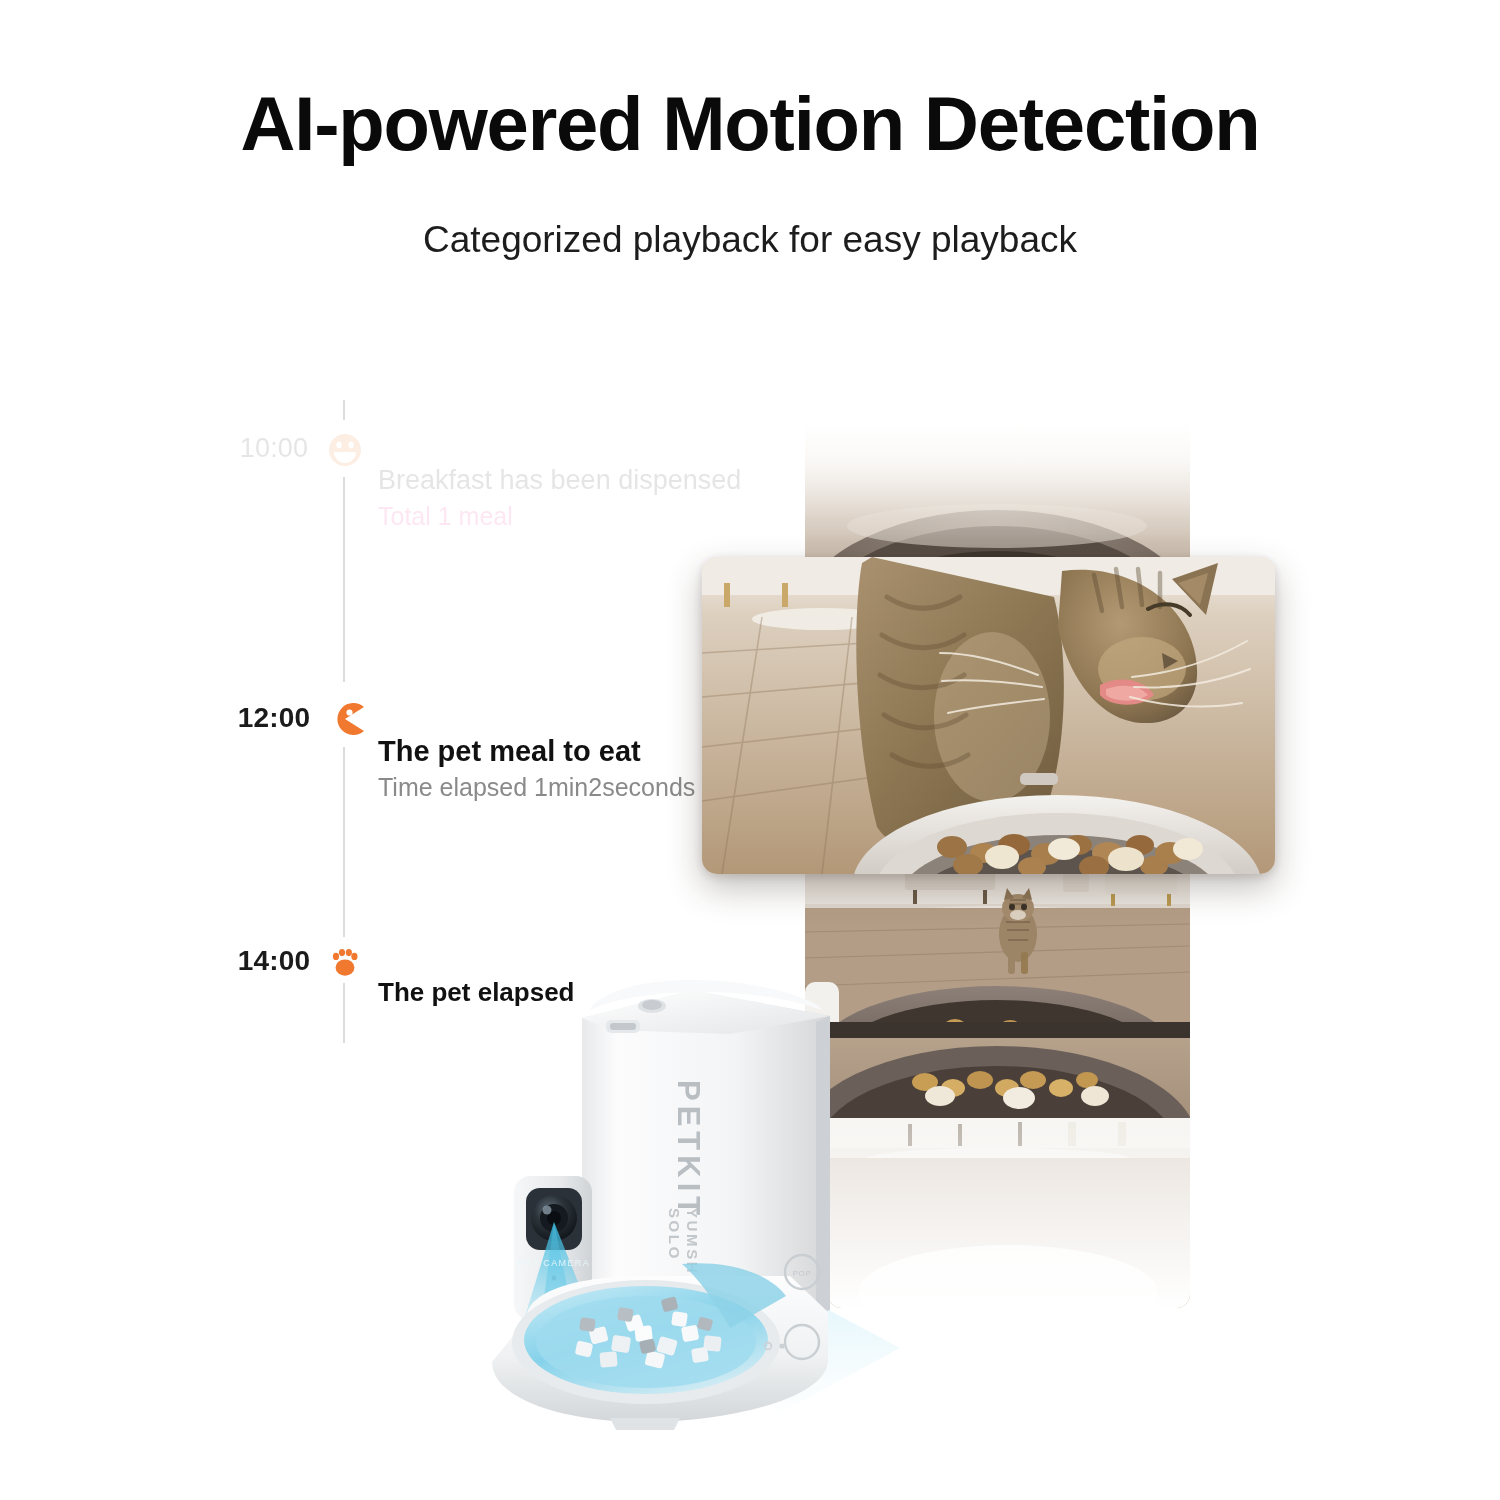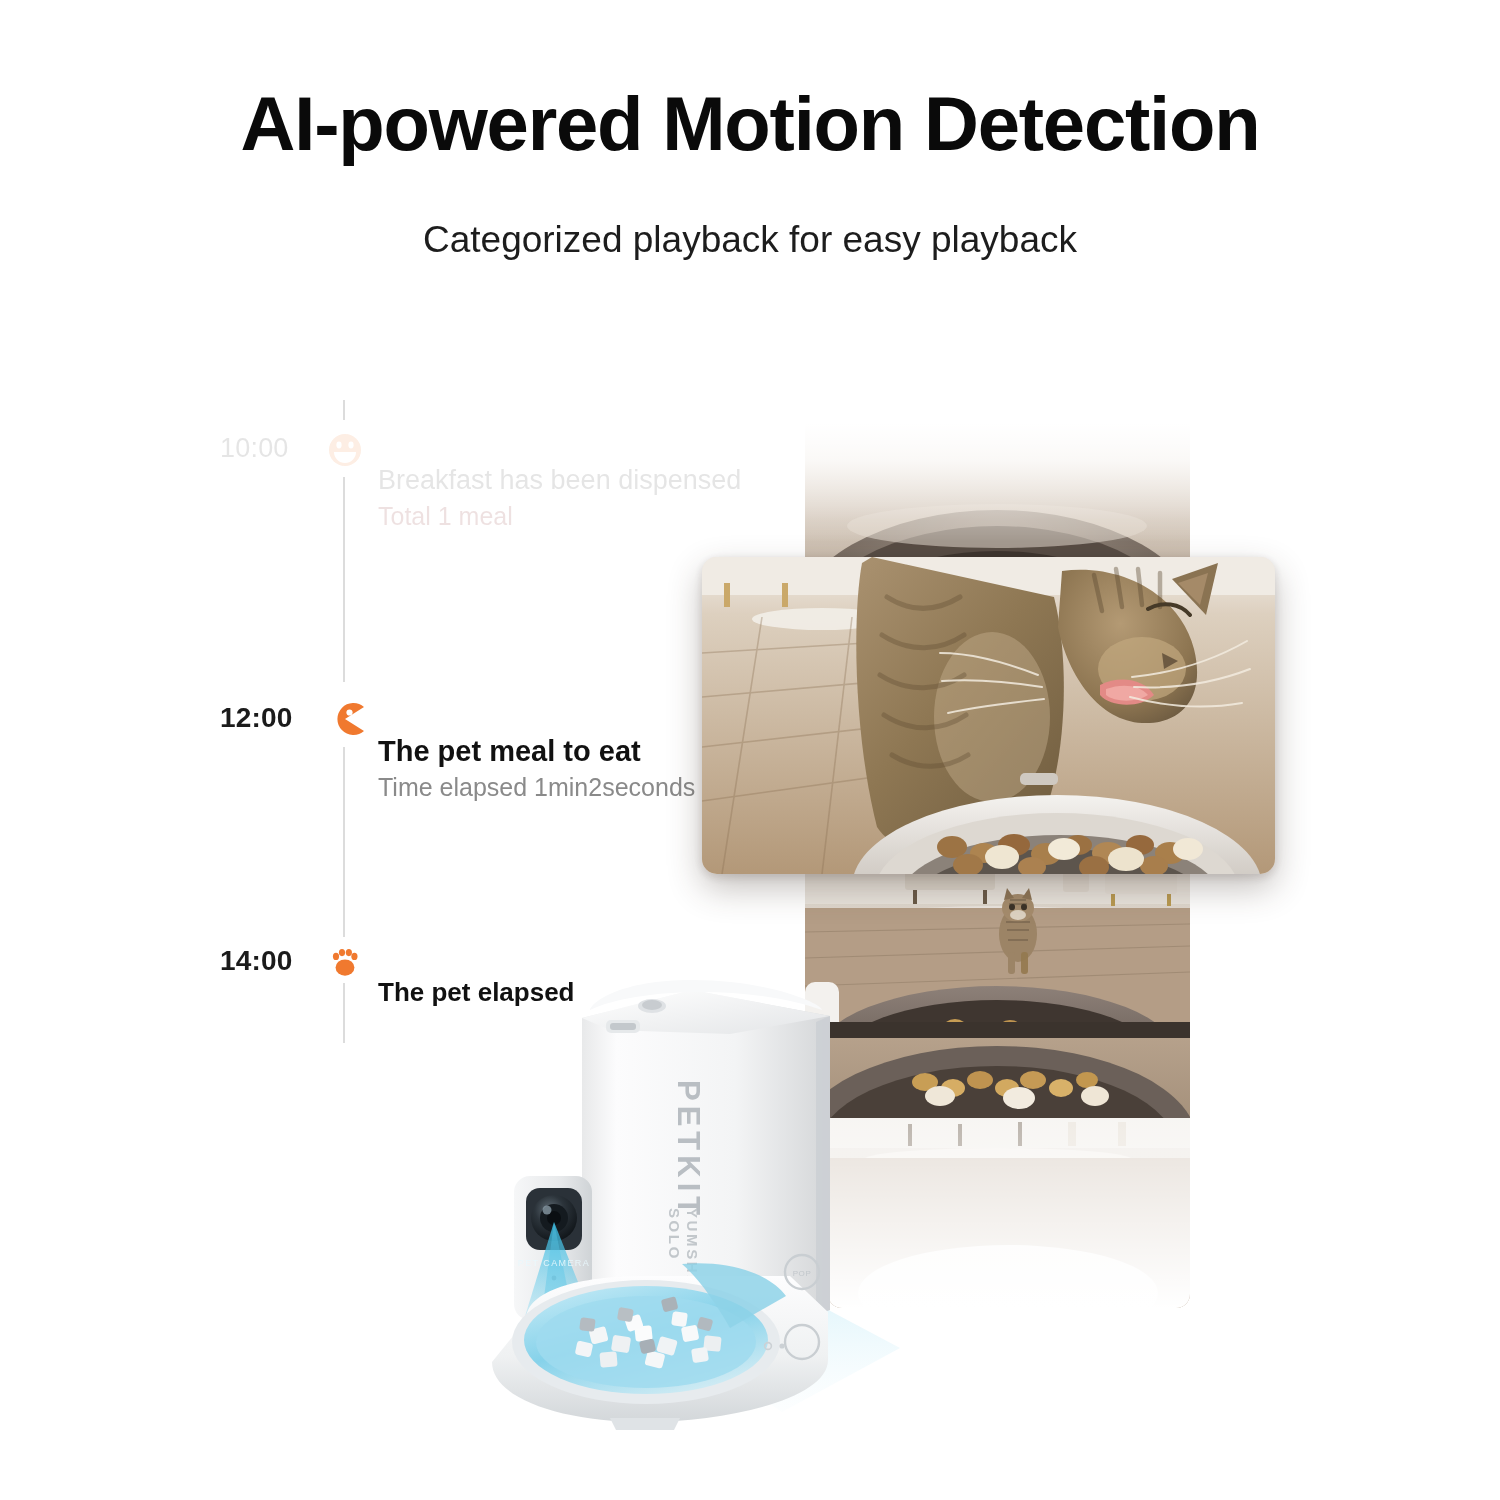--- a/index.html
+++ b/index.html
@@ -53,21 +53,21 @@
     position: absolute;
     left: 123px;
     width: 2px;
     background: #dcdcdc;
   }
   .tl-row { position: absolute; left: 0; width: 560px; }
   .tl-time {
     position: absolute;
     left: 0; top: 0;
     width: 108px;
-    text-align: left;
+    text-align: center;
     font-size: 28px;
     font-weight: 700;
     color: #1b1b1b;
     letter-spacing: 0.2px;
     white-space: nowrap;
   }
   .tl-icon {
     position: absolute;
     left: 104px; top: -4px;
     width: 42px; height: 42px;
@@ -87,21 +87,21 @@
     font-weight: 400;
     color: #8a8a8a;
     line-height: 1.25;
     white-space: nowrap;
   }
 
   
   #row-0 { top: 28px; opacity: 0.13; }
   #row-0 .tl-time { font-weight: 400; font-size: 27px; color: #3a3a3a; }
   #row-0 .tl-title { font-weight: 400; font-size: 27px; color: #3a3a3a; }
-  #row-0 .tl-sub { color: #7f1d1d; opacity: 1; }
+  #row-0 .tl-sub { color: #ec4899; opacity: 1; }
   #row-1 { top: 297px; }
   #row-2 { top: 540px; }
   #row-2 .tl-title { font-size: 26px; }
 
   .axis-a { top: 72px;  height: 205px; }
   .axis-b { top: 342px; height: 190px; }
   .axis-c { top: 578px; height: 60px; }
   .axis-top { top: -5px; height: 20px; }
 
   

